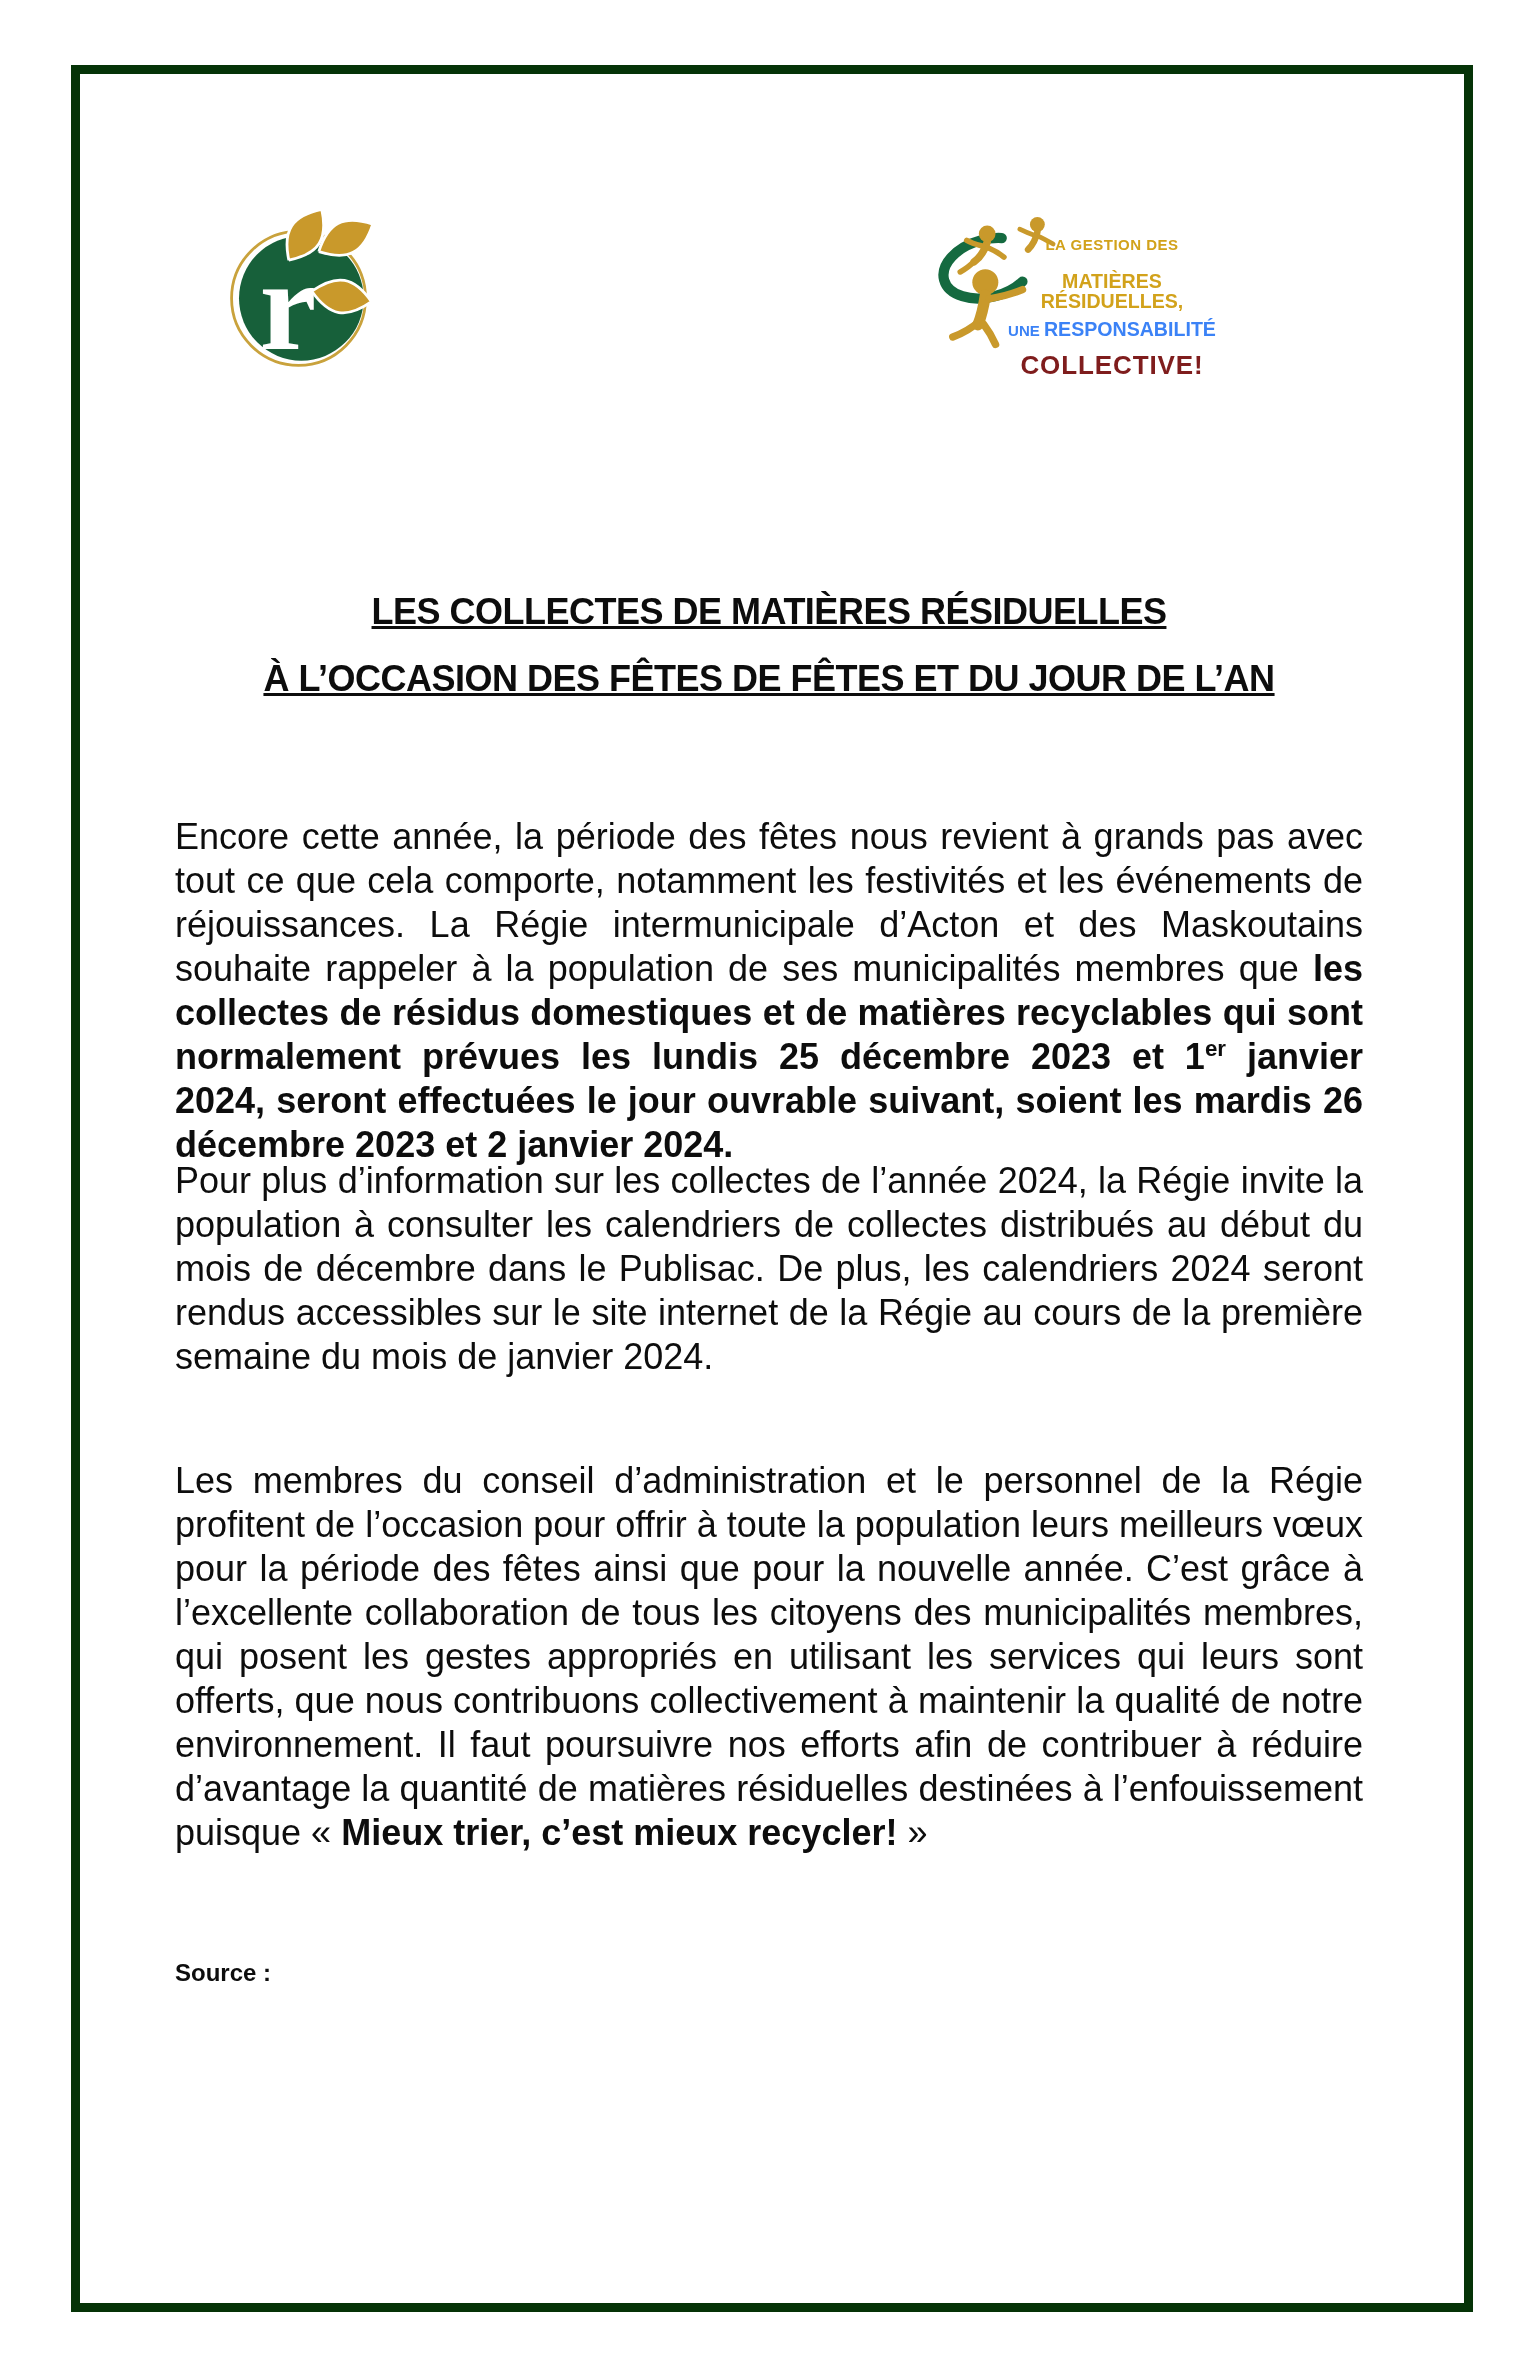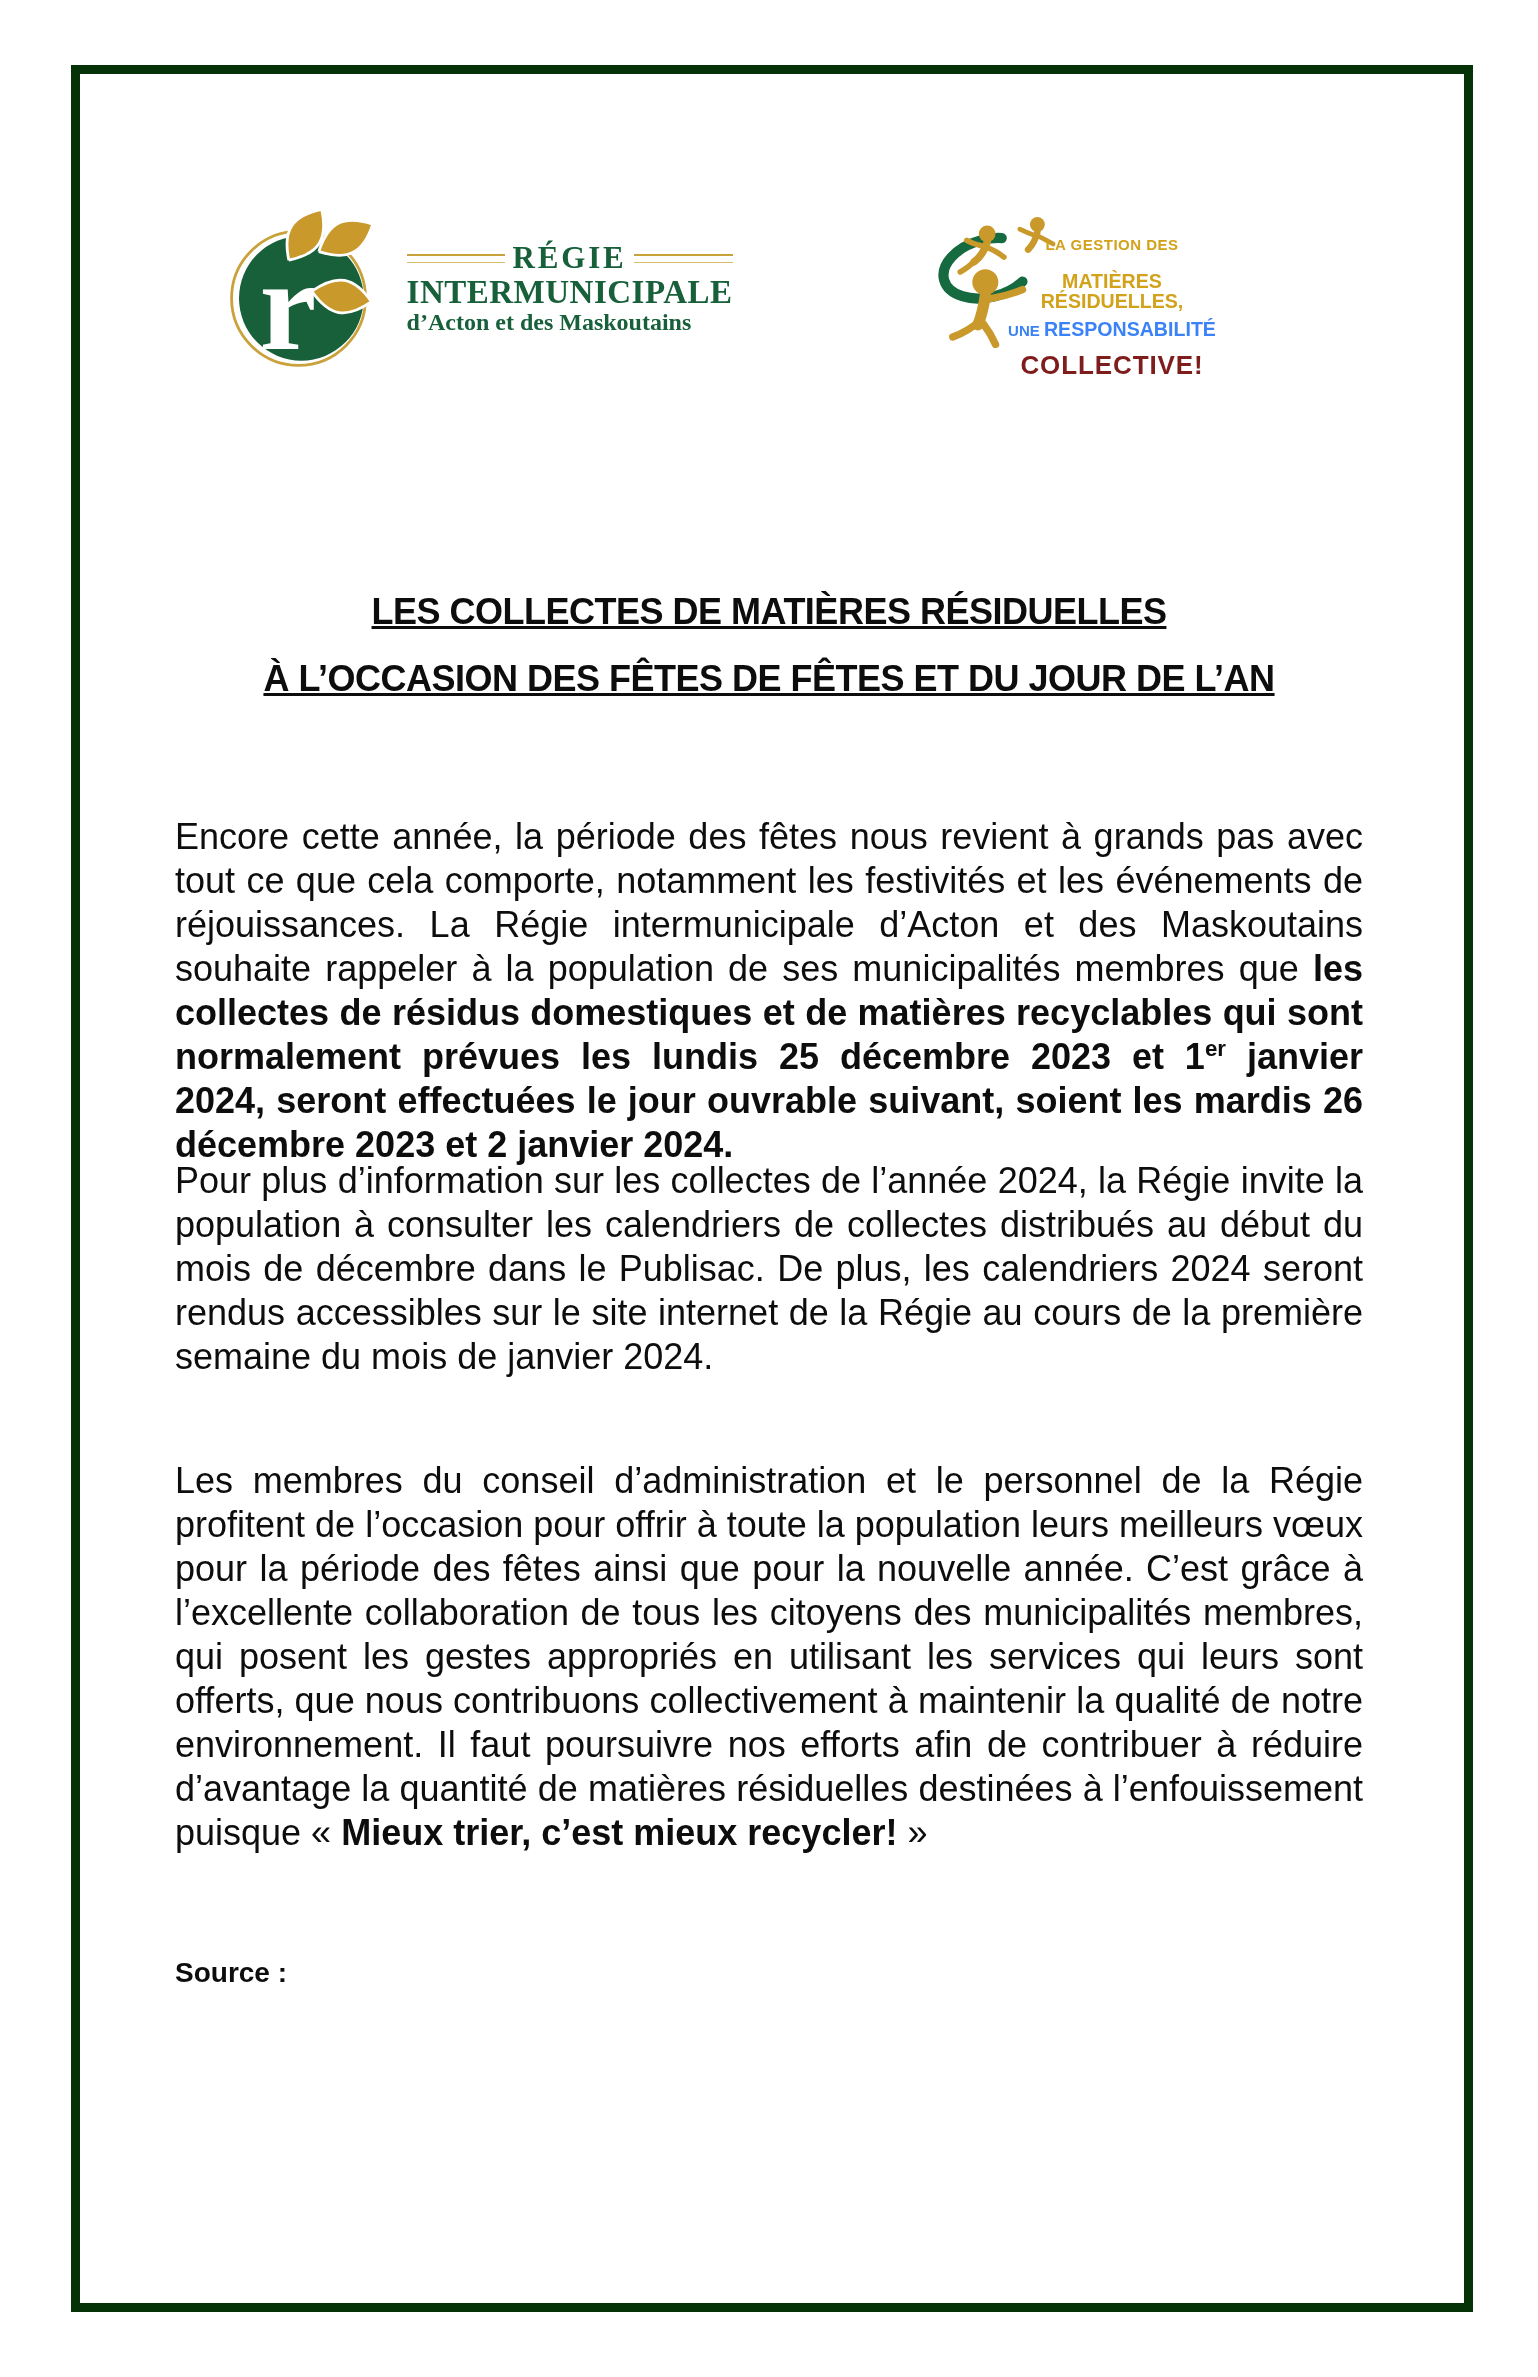--- a/index.html
+++ b/index.html
@@ -40,21 +40,21 @@
     font-size:36px;line-height:44px;text-align:justify;text-align-last:left;color:#0d0d0d;
   }
   .p1{top:779px;}
   .p2{top:1123px;}
   .p3{top:1423px;}
   .b{font-weight:bold;}
   sup{font-size:0.62em;line-height:0;}
   
   .source{
     position:absolute;left:175px;top:1944px;width:1025px;display:flex;
-    font-weight:bold;font-size:28px;color:#0d0d0d;align-items:center;
+    font-weight:bold;font-size:24px;color:#0d0d0d;align-items:center;
   }
   .source-label{width:166px;flex:0 0 auto;line-height:58px;}
   .source-values{flex:1;line-height:58px;}
   .source-values div{white-space:nowrap;}
 </style>
 </head>
 <body>
 
 <div class="frame"></div>
 
@@ -66,29 +66,20 @@
     <circle cx="83" cy="96" r="67" fill="#17603a"></circle>
 
     <text x="38" y="150" font-family="Liberation Serif, serif" font-weight="bold" font-size="138" fill="#ffffff">r</text>
 
     <g fill="#c9992b" stroke="#ffffff" stroke-width="3">
       <path d="M0,46 C0,13 13,0 46,0 C46,33 33,46 0,46" transform="translate(60,10) rotate(-12)"></path>
       <path d="M0,46 C0,13 13,0 46,0 C46,33 33,46 0,46" transform="translate(116,2) rotate(18)"></path>
       <path d="M0,46 C0,13 13,0 46,0 C46,33 33,46 0,46" transform="translate(132,62) rotate(55)"></path>
     </g>
   </svg>
-  <div class="logo-left-text">
-    <div class="regie-row">
-      <div class="gold-rule"></div>
-      <span class="regie-word">RÉGIE</span>
-      <div class="gold-rule"></div>
-    </div>
-    <div class="intermunicipale">INTERMUNICIPALE</div>
-    <div class="acton">d’Acton et des Maskoutains</div>
-  </div>
 </div>
 
 <div class="logo-right">
   <svg width="158" height="149" viewBox="0 0 170 160" aria-hidden="true">
 
     <g transform="rotate(-15 55 70)">
       <ellipse cx="55" cy="70" rx="49" ry="31" fill="none" stroke="#156a40" stroke-width="11" pathLength="100" stroke-dasharray="72 28" stroke-dashoffset="-12" stroke-linecap="round"></ellipse>
     </g>
 
     <g fill="#c9992b" stroke="#c9992b" stroke-linecap="round" fill-rule="evenodd">

